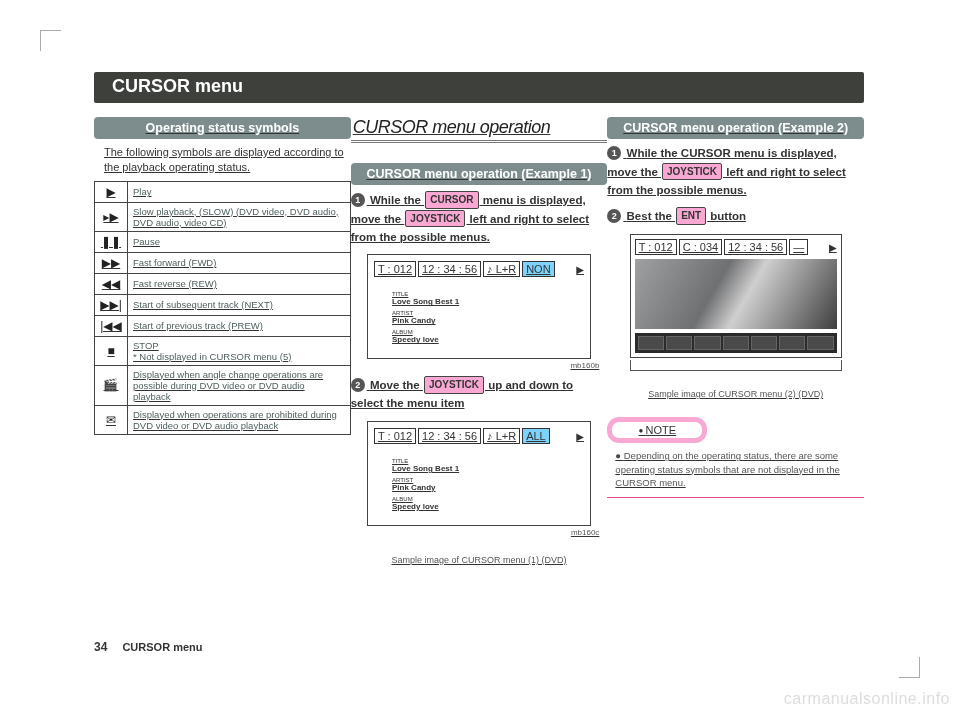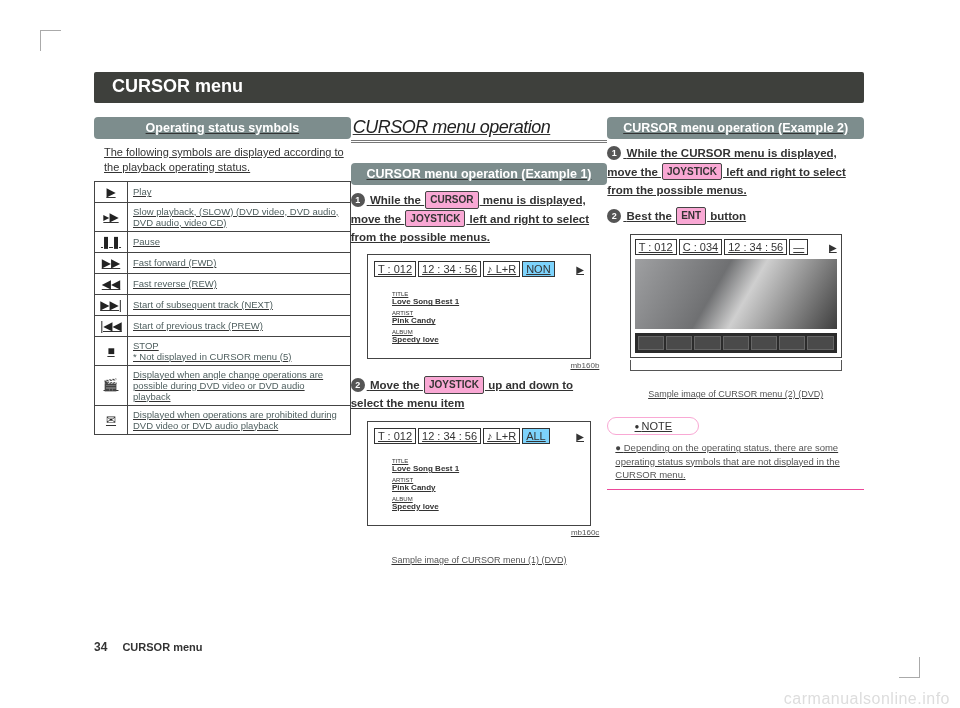--- a/index.html
+++ b/index.html
@@ -162,21 +162,21 @@
   }
   .vbtn { flex:1; height:12px; background:#4a4a4a; border:1px solid #666; }
   .bracket {
     border: 1px solid #555;
     border-top: none;
     height: 10px;
     width: 210px;
     margin: 0 auto 2px auto;
   }
   .note-head {
-    border: 1px solid #f9a8d4;
+    border: 5px solid #f9a8d4;
     border-radius: 12px;
     font-size: 11px;
     text-align: center;
     padding: 2px 0;
     width: 90px;
     margin-top: 18px;
   }
   .note-head::before { content: "\25CF\00a0"; font-size: 8px; vertical-align: 1px; }
   .note-body {
     font-size: 9.5px;

